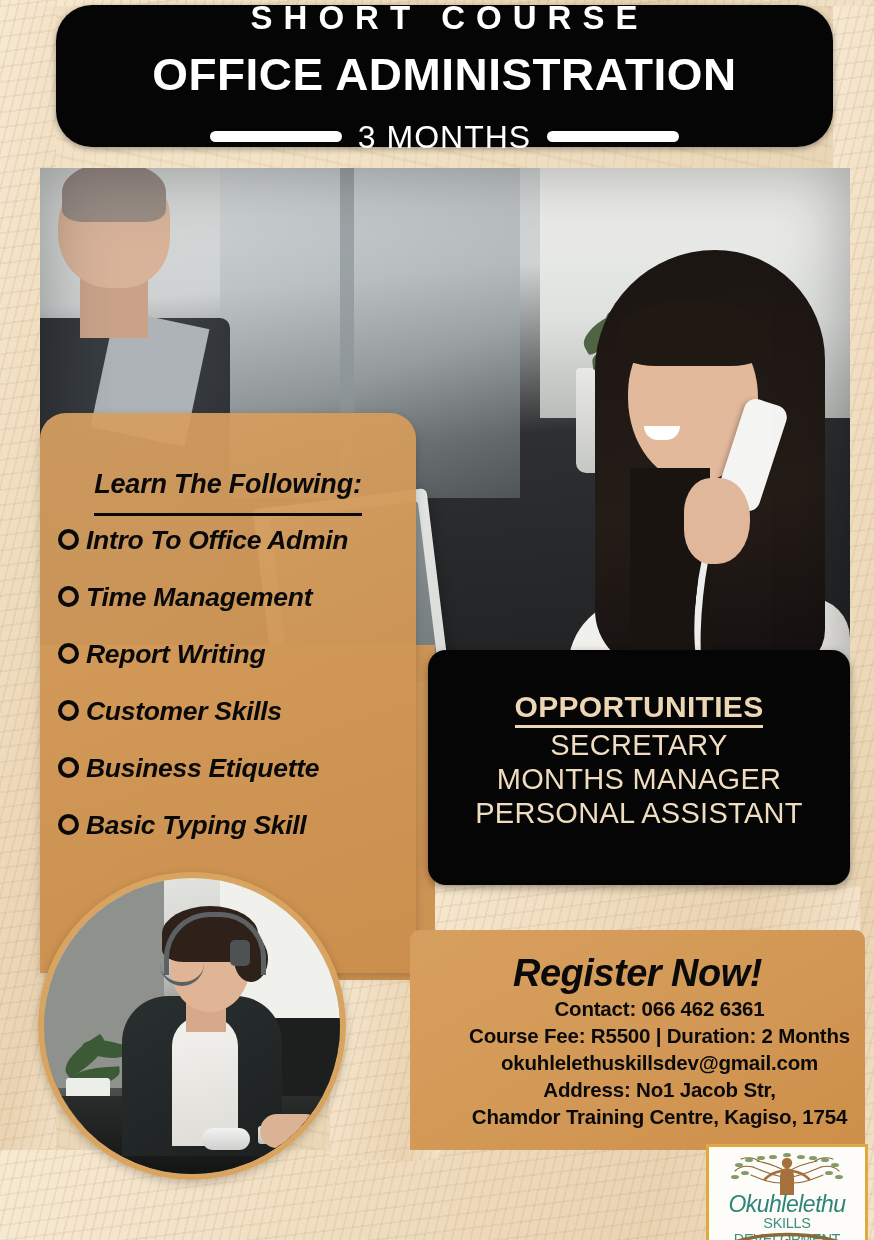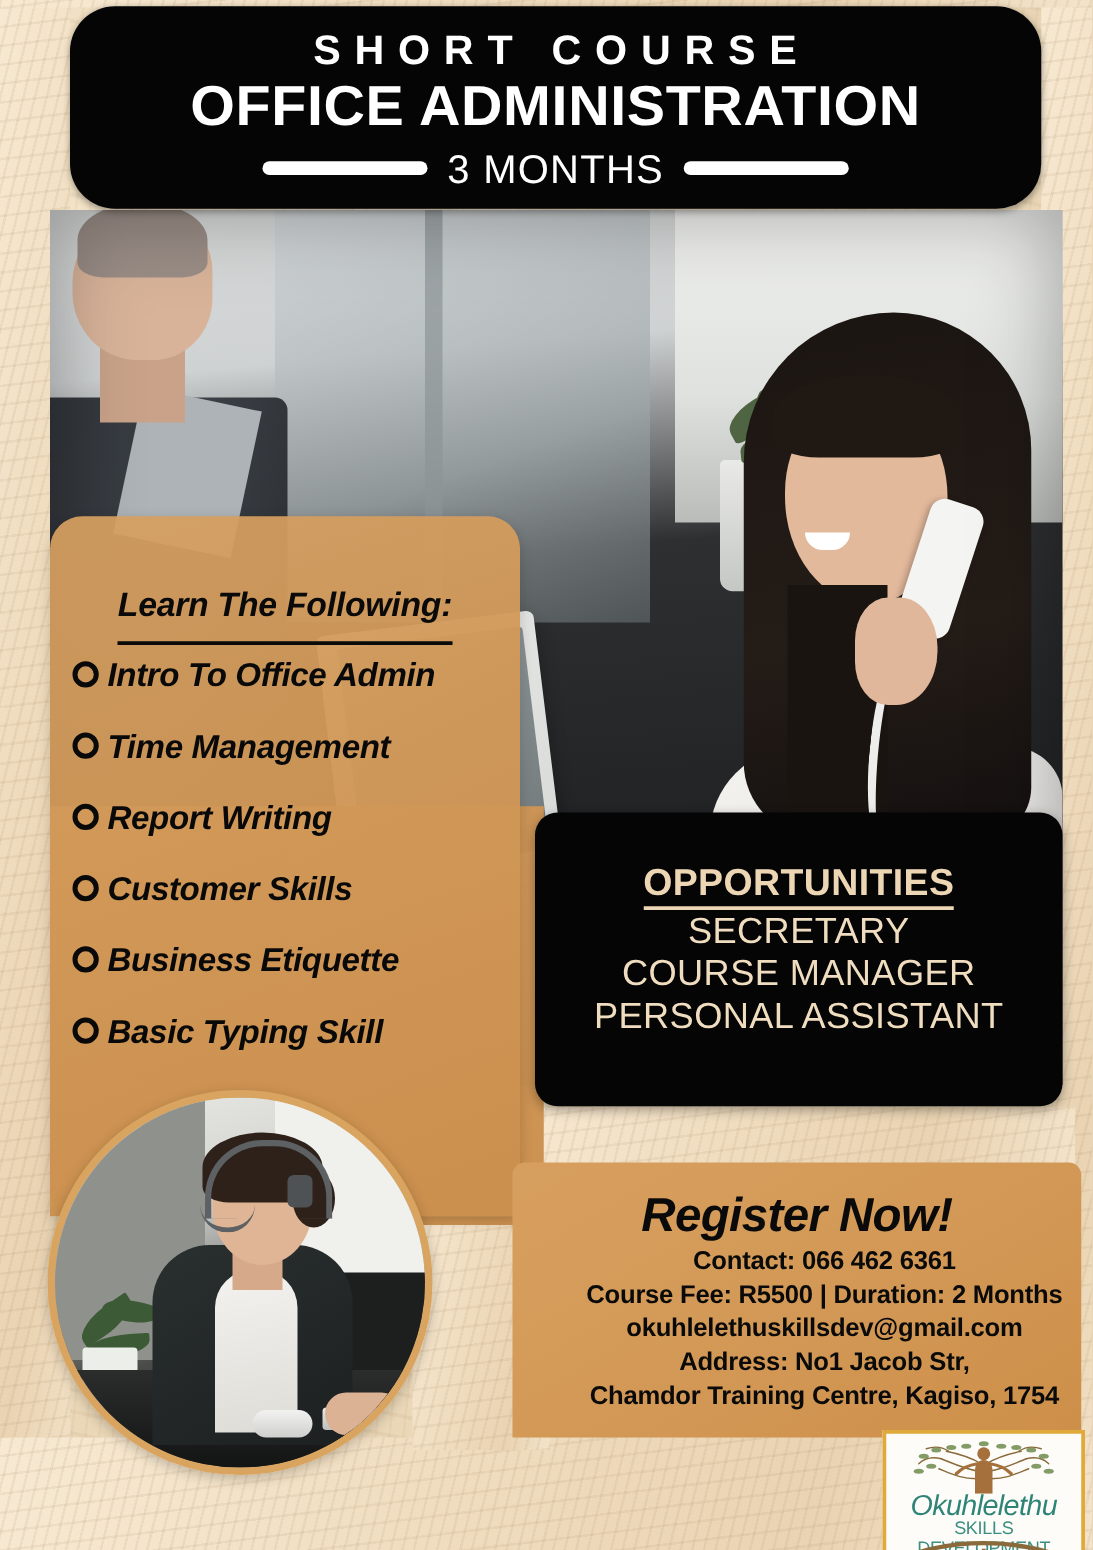--- a/index.html
+++ b/index.html
@@ -20,24 +20,24 @@
   .marble{
     position:absolute;
     background:
       repeating-linear-gradient(104deg, rgba(176,146,106,.13) 0px, rgba(176,146,106,.13) 2px, rgba(255,255,255,0) 2px, rgba(255,255,255,0) 9px),
       repeating-linear-gradient(-7deg, rgba(160,130,92,.10) 0px, rgba(160,130,92,.10) 2px, rgba(255,255,255,0) 2px, rgba(255,255,255,0) 15px),
       linear-gradient(100deg,#f7e9d2 0%,#f0ddc0 40%,#e9d3b2 75%,#f3e3ca 100%);
   }
 
   
   #header{
-    position:absolute;left:56px;top:5px;width:777px;height:162px;
+    position:absolute;left:56px;top:5px;width:777px;height:142px;
     background:#050505;border-radius:36px;
     box-shadow:0 2px 6px rgba(0,0,0,.35);
-    display:flex;flex-direction:column;align-items:center;justify-content:center;
+    display:flex;flex-direction:column;align-items:center;justify-content:center;gap:12px;
   }
   #kicker{
     color:#fff;font-weight:bold;font-size:33px;letter-spacing:11px;
     margin:2px 0 0 10px;line-height:1;
   }
   #course-title{
     color:#fff;font-weight:bold;font-size:45px;letter-spacing:.5px;
     line-height:1.08;margin-top:5px;white-space:nowrap;
     transform:scaleX(1.02);
   }
@@ -293,21 +293,21 @@
         <span class="bullet"></span>
         <span>Basic Typing Skill</span>
       </li>
   </ul>
 
   <div id="opps">
     <div>
       <span id="opps-title">OPPORTUNITIES</span>
     </div>
     <div class="opp">SECRETARY</div>
-    <div class="opp">COURSE MANAGER</div>
+    <div class="opp">MONTHS MANAGER</div>
     <div class="opp">PERSONAL ASSISTANT</div>
   </div>
 
   <div id="register">
     <div id="register-title">Register Now!</div>
     <div class="reg-line">Contact: 066 462 6361</div>
     <div class="reg-line">Course Fee: R5500 | Duration: 2 Months</div>
     <div class="reg-line">okuhlelethuskillsdev@gmail.com</div>
     <div class="reg-line">Address: No1 Jacob Str,</div>
     <div class="reg-line">Chamdor Training Centre, Kagiso, 1754</div>

